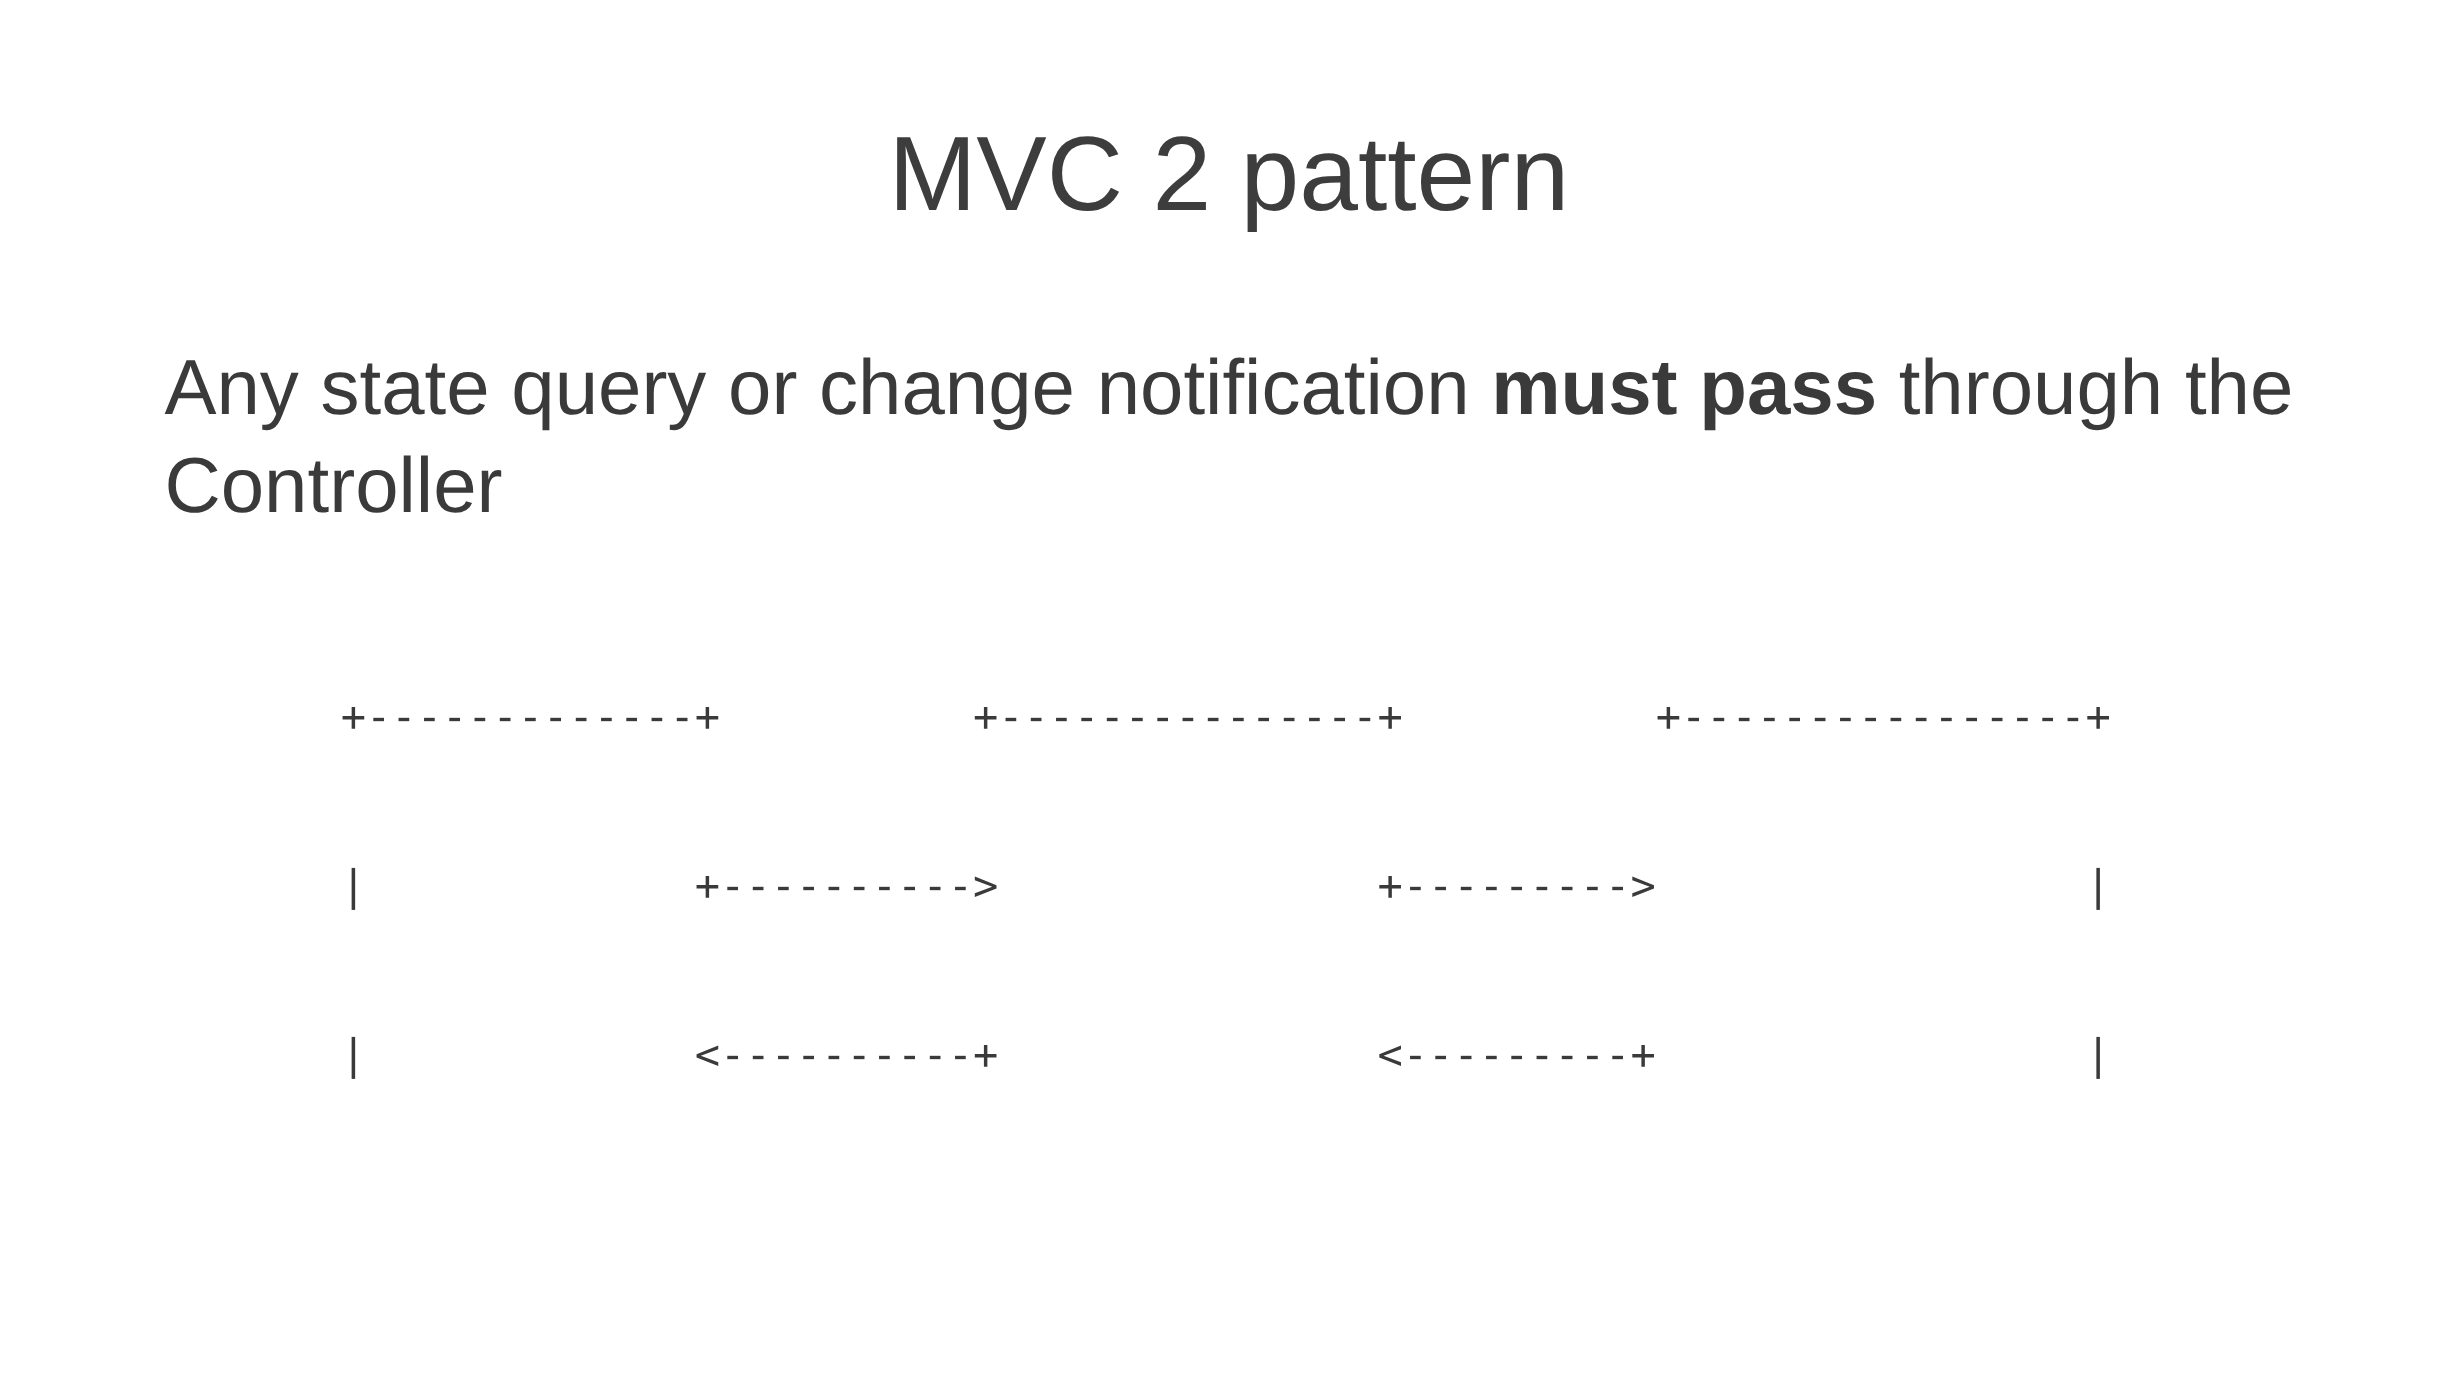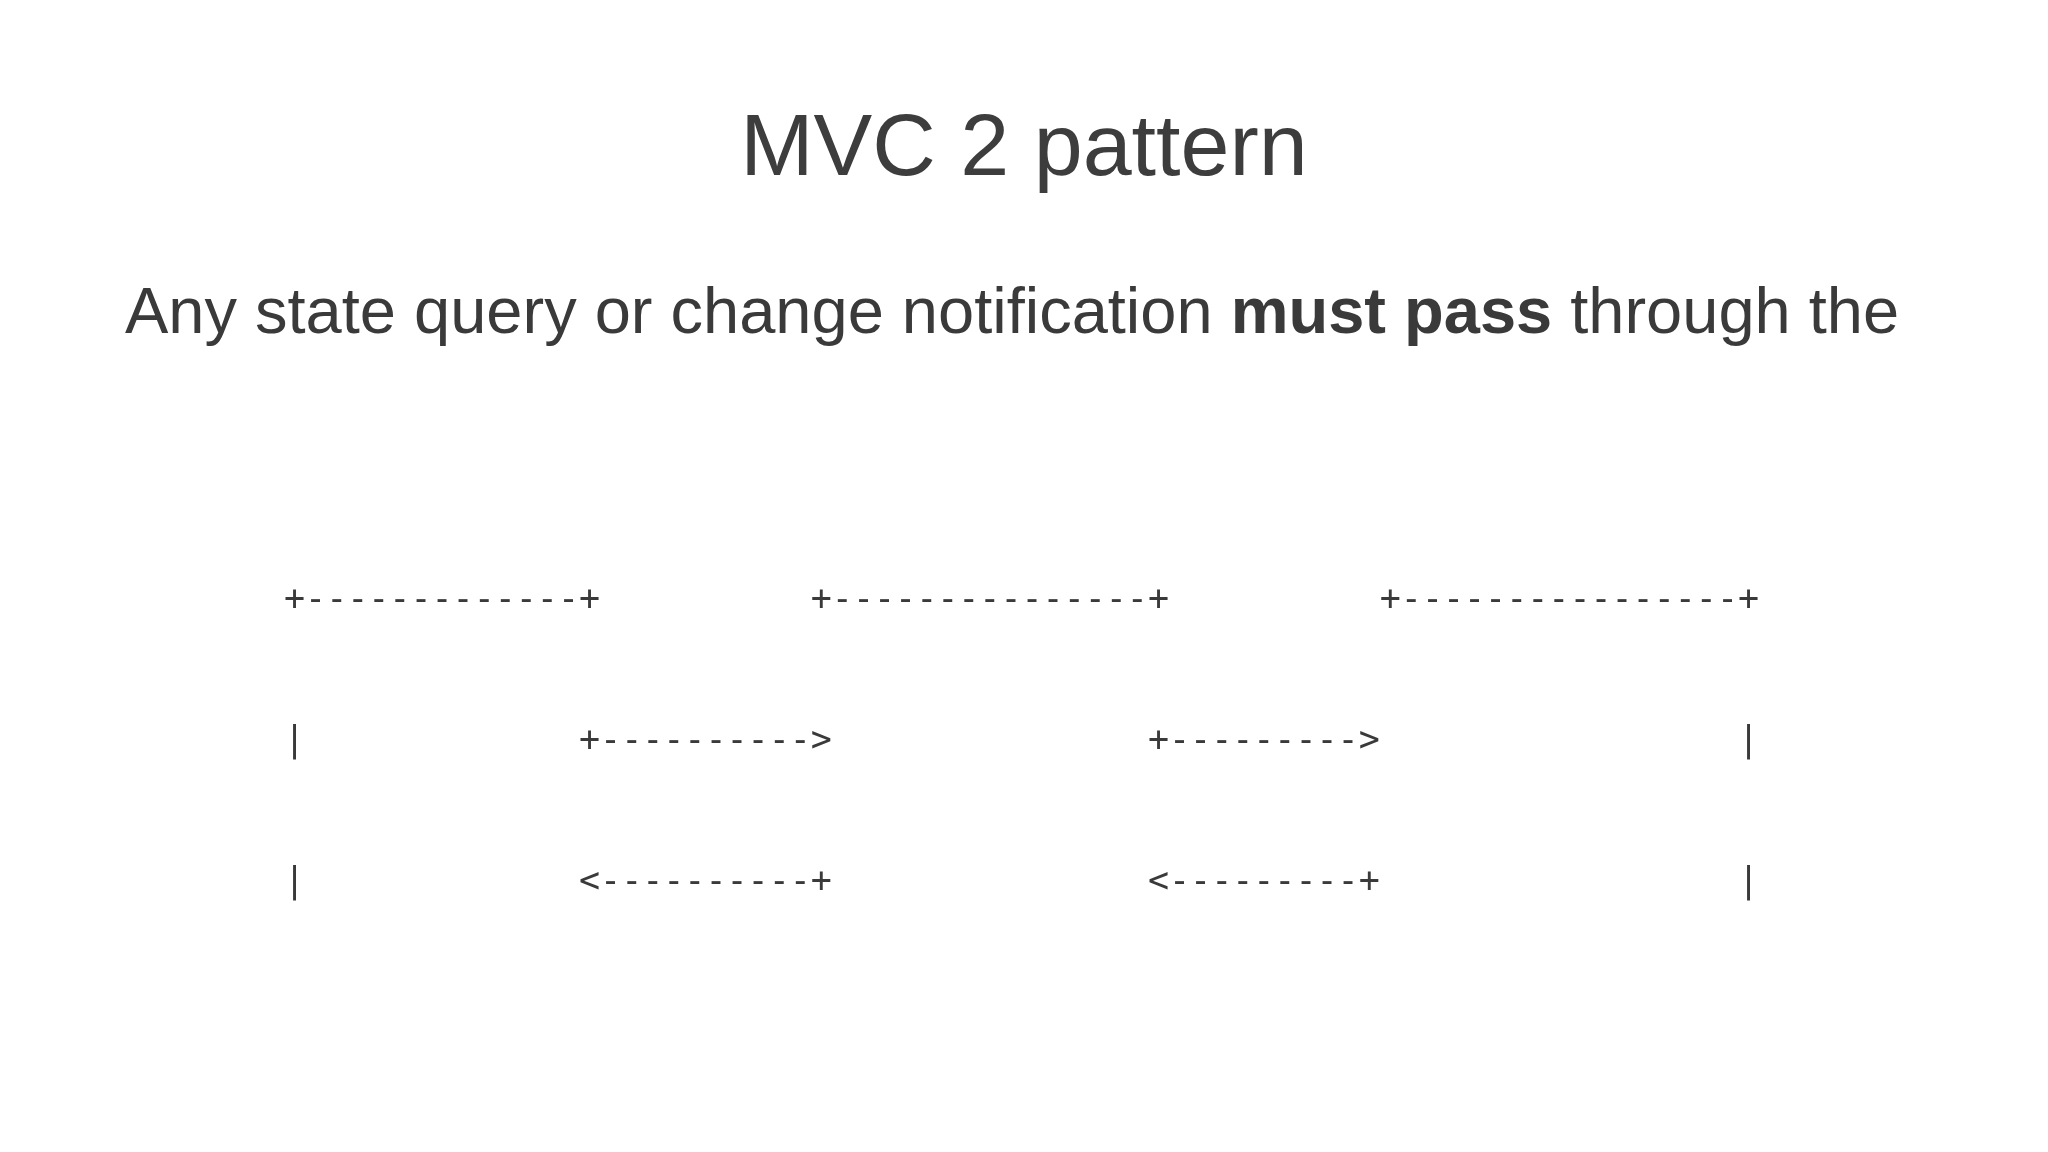--- a/index.html
+++ b/index.html
@@ -26,21 +26,21 @@
     font-weight: 400;
     line-height: 1.2;
     color: #3d3d3d;
     letter-spacing: 0px;
   }
   .body-text {
     position: absolute;
     left: 125px;
     top: 270px;
     width: 1800px;
-    margin: 0;
+    margin: 12px;
     font-size: 65px;
     font-weight: 400;
     line-height: 82px;
     color: #3a3a3a;
   }
   .body-line {
     display: block;
   }
   .body-text b {
     font-weight: 700;
@@ -63,20 +63,21 @@
 </style>
 </head>
 <body>
 
 <div class="slide">
 
   <h1 class="slide-title">MVC 2 pattern</h1>
 
   <p class="body-text">
     <span class="body-line"><span>Any state query or change notification </span><b>must pass</b><span> through the</span></span>
+    <span class="body-line">Controller</span>
   </p>
 
   <div class="ascii-diagram">
     <span class="ascii-line">+-------------+          +---------------+          +----------------+</span>
     <span class="ascii-line">|             +----------&gt;               +---------&gt;                 |</span>
     <span class="ascii-line">|             &lt;----------+               &lt;---------+                 |</span>
     <span class="ascii-line">+-------------+          +---------------+          +----------------+</span>
   </div>
 
 </div>

